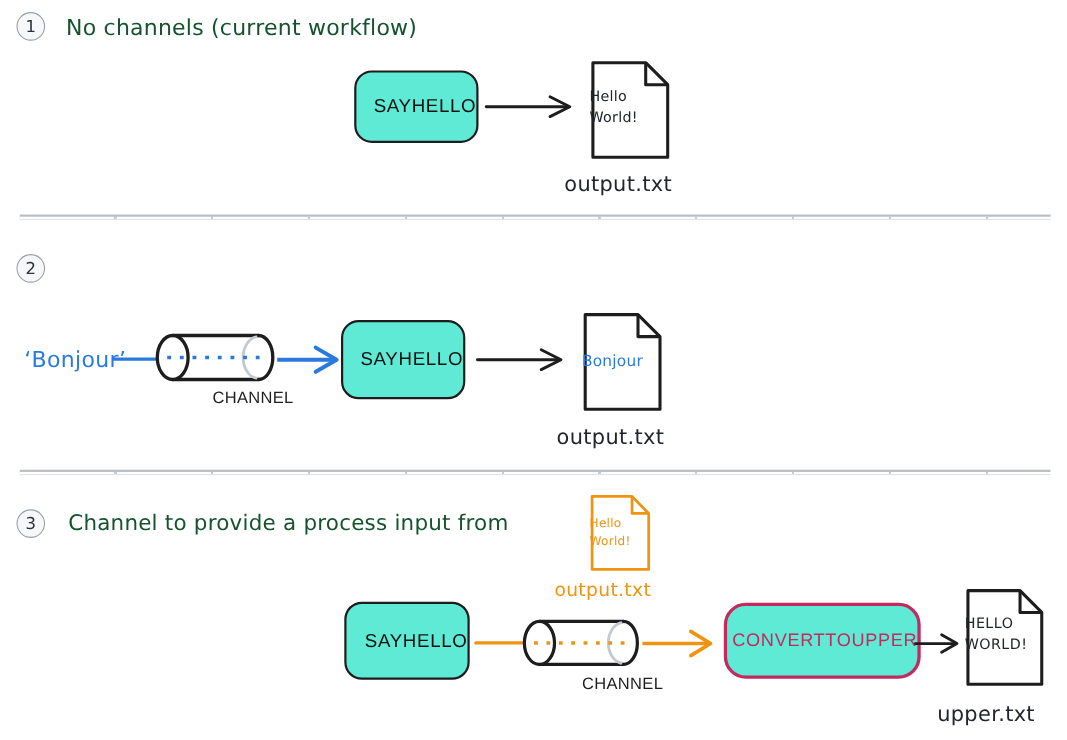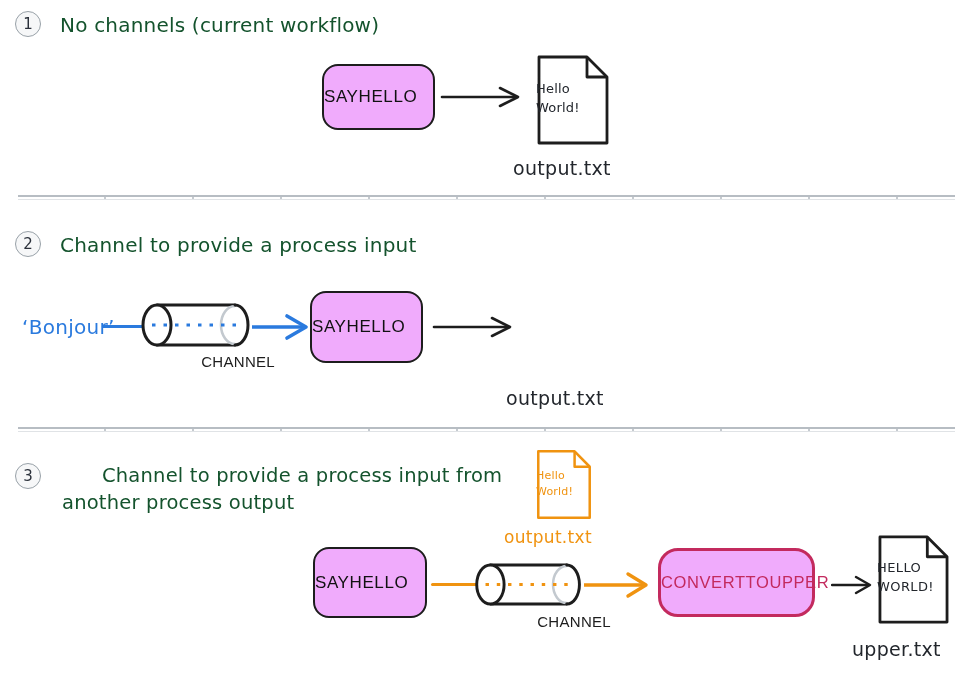--- a/index.html
+++ b/index.html
@@ -13,45 +13,46 @@
 
   .badge{
     position:absolute;width:26px;height:26px;border-radius:50%;
     border:1.6px solid #98a1a8;background:#f6f7f8;box-sizing:border-box;
     display:flex;align-items:center;justify-content:center;
     font-size:15px;color:#2b313b;
   }
   .title{position:absolute;font-size:20px;color:#14532d;letter-spacing:.2px;white-space:nowrap;}
 
   .process{
-    position:absolute;box-sizing:border-box;background:#f0abfc;
+    position:absolute;box-sizing:border-box;background:#5eead4;
     border:2.6px solid #1d1d1d;border-radius:16px;
-    display:flex;align-items:center;justify-content:flex-start;
+    display:flex;align-items:center;justify-content:flex-end;
     font-family:"Liberation Sans",sans-serif;font-size:17px;letter-spacing:.6px;color:#111;
     white-space:nowrap;
+    padding-left:48px;
   }
   .process.crimson{border-color:#c32a5e;color:#c32a5e;border-width:3px;border-radius:20px;font-size:16.5px;}
 
   .doc{position:absolute;}
   .doc svg{position:absolute;left:0;top:0;width:100%;height:100%;overflow:visible;}
   .doc-text{
     position:absolute;left:0;width:100%;text-align:left;
     font-size:13px;line-height:1.45;color:#22262c;letter-spacing:.2px;
   }
   .doc-label{
     position:absolute;text-align:left;font-size:19px;color:#22262c;letter-spacing:.3px;white-space:nowrap;
   }
   .divider{
     position:absolute;height:2px;
     border-top:2px solid #b7bdc3;border-bottom:1px solid #e0e3e6;
     background:repeating-linear-gradient(90deg,transparent 0 86px,#c6cbd0 86px 88px);
   }
   .chan-label{
     position:absolute;font-family:"Liberation Sans",sans-serif;font-size:15px;color:#1d1d1d;
-    width:90px;text-align:right;letter-spacing:.3px;
+    width:90px;text-align:center;letter-spacing:.3px;
   }
   .hline{position:absolute;height:3.4px;border-radius:2px;}
   .blue{color:#2a7ade;}
   svg{display:block;}
 </style>
 </head>
 <body>
 
 <div class="stage">
 
@@ -75,21 +76,20 @@
     <div class="doc-text hand" style="top:26px;">
       <span>Hello</span><br>
       <span>World!</span>
     </div>
   </div>
   <div class="doc-label hand" style="left:513px;top:157px;width:120px;">output.txt</div>
 
   <div class="divider" style="left:18px;top:195px;width:937px;"></div>
 
   <div class="badge" style="left:15px;top:231px;">2</div>
-  <div class="title hand" style="left:60px;top:233px;">Channel to provide a process input</div>
 
   <div class="abs hand blue" style="left:22px;top:315px;font-size:20px;color:#2a7ade;">‘Bonjour’</div>
 
   <div class="hline" style="left:102px;top:325px;width:62px;background:#2a7ade;"></div>
 
   <svg class="abs" style="left:140px;top:302px;" width="118" height="46" viewBox="0 0 118 46">
     <path d="M17,3 H95" stroke="#1d1d1d" stroke-width="3" stroke-linecap="round" fill="none"></path>
     <path d="M17,43 H95" stroke="#1d1d1d" stroke-width="3" stroke-linecap="round" fill="none"></path>
     <path d="M95,4 A14,19 0 0 0 95,42" stroke="#c3c9cf" stroke-width="2.6" fill="none"></path>
     <path d="M95,3 A13,20 0 0 1 95,43" stroke="#1d1d1d" stroke-width="3" fill="none" stroke-linecap="round"></path>
@@ -105,27 +105,35 @@
 
   <div class="process" style="left:310px;top:291px;width:113px;height:72px;">
     <span>SAYHELLO</span>
   </div>
 
   <svg class="abs" style="left:432px;top:315px;" width="84" height="24" viewBox="0 0 84 24">
     <line x1="2" y1="12" x2="76" y2="12" stroke="#1d1d1d" stroke-width="2.6" stroke-linecap="round"></line>
     <path d="M60,3 L78,12 L60,21" fill="none" stroke="#1d1d1d" stroke-width="2.6" stroke-linecap="round" stroke-linejoin="round"></path>
   </svg>
 
+  <div class="doc" style="left:529px;top:283px;width:74px;height:92px;">
+    <svg viewBox="0 0 74 92" preserveAspectRatio="none">
+      <path d="M3,3 H51 L71,23 V89 H3 Z" fill="#ffffff" stroke="#1d1d1d" stroke-width="2.8" stroke-linejoin="round" vector-effect="non-scaling-stroke"></path>
+      <path d="M51,3 V23 H71" fill="none" stroke="#1d1d1d" stroke-width="2.8" stroke-linejoin="round" vector-effect="non-scaling-stroke"></path>
+    </svg>
+    <div class="doc-text hand" style="top:36px;font-size:14px;color:#2a7ade;">
+      <span>Bonjour</span>
+    </div>
+  </div>
   <div class="doc-label hand" style="left:506px;top:387px;width:120px;">output.txt</div>
 
   <div class="divider" style="left:18px;top:427px;width:937px;"></div>
 
   <div class="badge" style="left:15px;top:463px;">3</div>
-  <div class="title hand" style="left:62px;top:464px;font-size:19.5px;margin-left:40px;">Channel to provide a process input from</div>
-  <div class="title hand" style="left:62px;top:491px;font-size:19.5px;">another process output</div>
+  <div class="title hand" style="left:62px;top:464px;font-size:19.5px;">Channel to provide a process input from</div>
 
   <div class="doc" style="left:536px;top:449px;width:56px;height:71px;">
     <svg viewBox="0 0 74 92" preserveAspectRatio="none">
       <path d="M3,3 H51 L71,23 V89 H3 Z" fill="#ffffff" stroke="#f09310" stroke-width="2.5" stroke-linejoin="round" vector-effect="non-scaling-stroke"></path>
       <path d="M51,3 V23 H71" fill="none" stroke="#f09310" stroke-width="2.5" stroke-linejoin="round" vector-effect="non-scaling-stroke"></path>
     </svg>
     <div class="doc-text hand" style="top:19px;font-size:11px;color:#f09310;">
       <span>Hello</span><br>
       <span>World!</span>
     </div>
@@ -146,21 +154,21 @@
     <ellipse cx="17" cy="23" rx="14" ry="20" fill="#ffffff" stroke="#1d1d1d" stroke-width="3"></ellipse>
     <line x1="12" y1="23" x2="100" y2="23" stroke="#f09310" stroke-width="3.2" stroke-dasharray="3.5 8"></line>
   </svg>
   <div class="chan-label" style="left:521px;top:613px;">CHANNEL</div>
 
   <svg class="abs" style="left:584px;top:570px;" width="68" height="30" viewBox="0 0 68 30">
     <line x1="0" y1="15" x2="58" y2="15" stroke="#f09310" stroke-width="3.4" stroke-linecap="round"></line>
     <path d="M44,4 L62,15 L44,26" fill="none" stroke="#f09310" stroke-width="3.4" stroke-linecap="round" stroke-linejoin="round"></path>
   </svg>
 
-  <div class="process crimson" style="left:658px;top:548px;width:157px;height:69px;">
+  <div class="process crimson" style="left:658px;top:548px;width:179px;height:69px;">
     <span>CONVERTTOUPPER</span>
   </div>
 
   <svg class="abs" style="left:831px;top:574px;" width="44" height="22" viewBox="0 0 44 22">
     <line x1="1" y1="11" x2="36" y2="11" stroke="#1d1d1d" stroke-width="2.5" stroke-linecap="round"></line>
     <path d="M25,3 L39,11 L25,19" fill="none" stroke="#1d1d1d" stroke-width="2.5" stroke-linecap="round" stroke-linejoin="round"></path>
   </svg>
 
   <div class="doc" style="left:877px;top:534px;width:73px;height:91px;">
     <svg viewBox="0 0 74 92" preserveAspectRatio="none">

